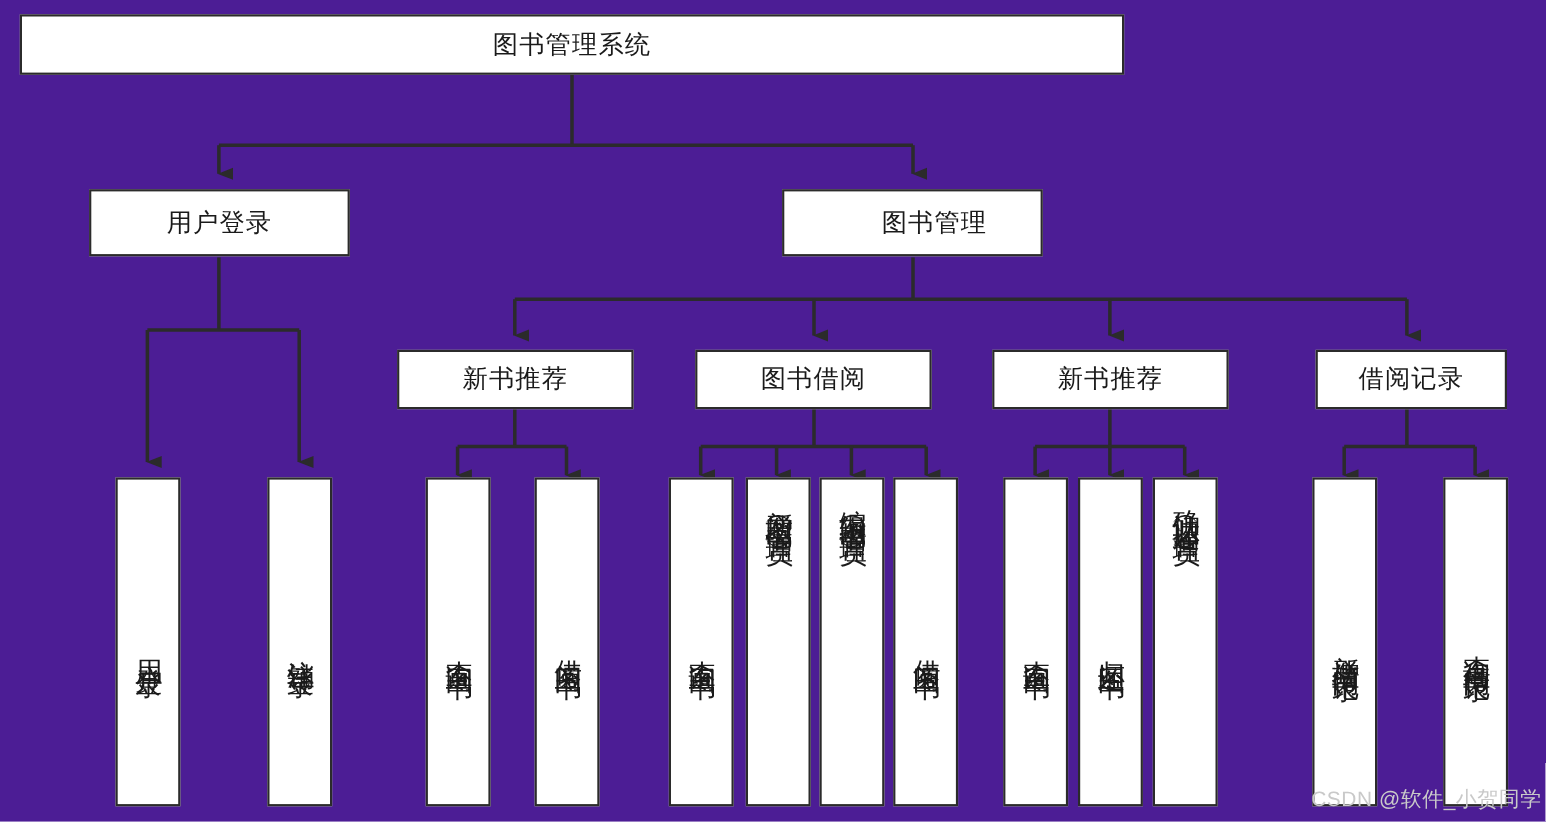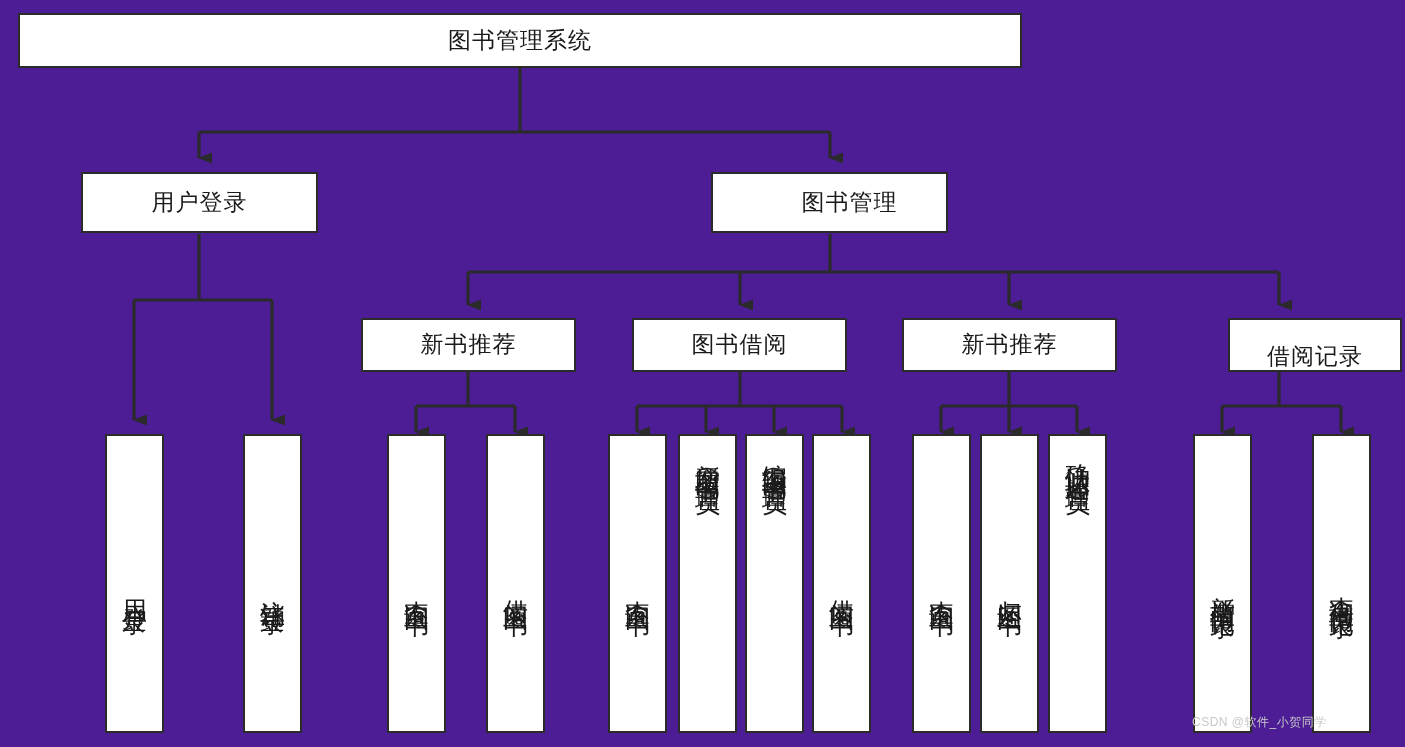--- a/index.html
+++ b/index.html
@@ -58,21 +58,21 @@
     font-size:25px;
     line-height:1.0;
     letter-spacing:4px;
     white-space:nowrap;
     text-align:left;
   }
   .node.vert.mid .label{ align-self:center; }
   .watermark{
     position:absolute;
     color:#c9c9c9;
-    font-size:12px;
+    font-size:19px;
     letter-spacing:0.5px;
     white-space:nowrap;
     z-index:5;
     pointer-events:none;
   }
 </style>
 </head>
 <body>
 
 <div id="canvas">
@@ -144,21 +144,21 @@
   </div>
 
   <div class="node horiz" style="left:632px; top:318px; width:215px; height:54px;">
     <span class="label">图书借阅</span>
   </div>
 
   <div class="node horiz" style="left:902px; top:318px; width:215px; height:54px;">
     <span class="label">新书推荐</span>
   </div>
 
-  <div class="node horiz" style="left:1228px; top:318px; width:174px; height:54px;align-items:flex-end;">
+  <div class="node horiz" style="left:1196px; top:318px; width:174px; height:54px;">
     <span class="label">借阅记录</span>
   </div>
 
   <div class="node vert mid" style="left:105px; top:434px; width:59px; height:299px;">
     <span class="label">用户登录</span>
   </div>
 
   <div class="node vert mid" style="left:243px; top:434px; width:59px; height:299px;">
     <span class="label">注销登录</span>
   </div>

